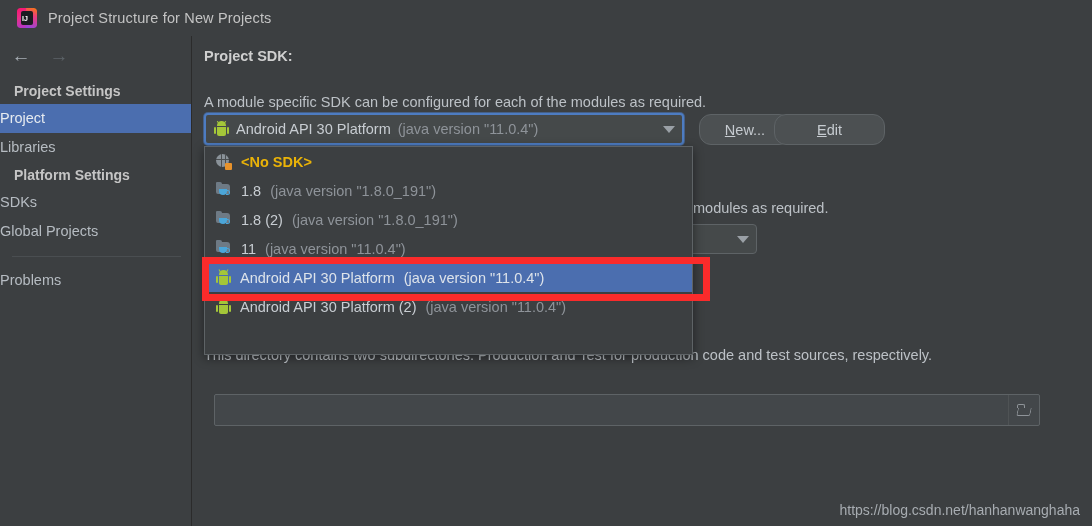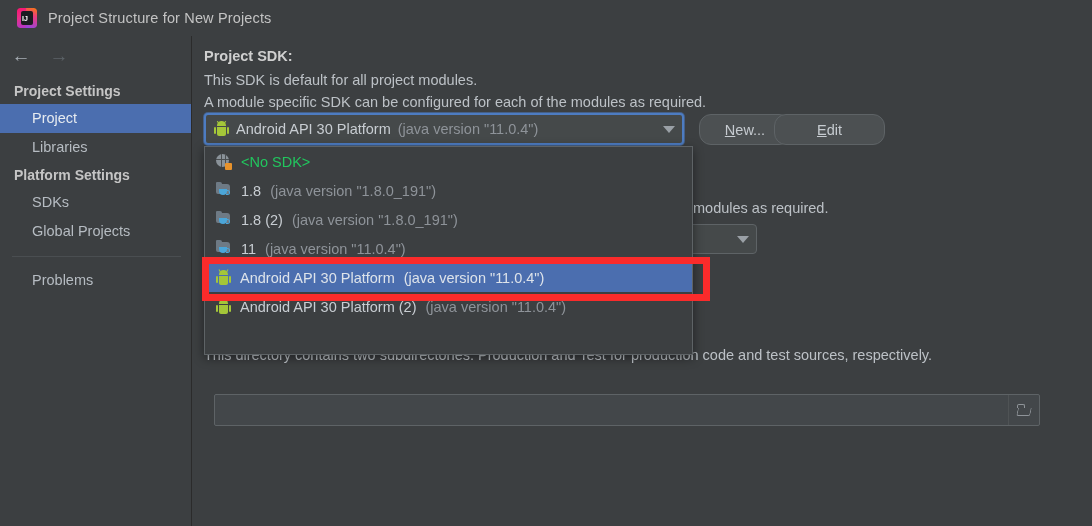--- a/index.html
+++ b/index.html
@@ -114,21 +114,20 @@
     height: 26px;
     line-height: 26px;
     padding-left: 14px;
     font-size: 14px;
     font-weight: bold;
     color: #c5c5c5;
   }
   .side-item {
     height: 29px;
     line-height: 29px;
-    padding-left: 32px;
     font-size: 14.5px;
     color: #b6bcc2;
   }
   .side-item.selected {
     background: #4b6eaf;
     color: #e6ebf0;
   }
   .side-sep {
     margin: 10px 10px 0 12px;
     height: 1px;
@@ -343,21 +342,21 @@
     gap: 9px;
     font-size: 14.5px;
     white-space: nowrap;
     box-sizing: border-box;
   }
   .popup-row.selected { background: #4b6eaf; }
   .popup-row .rowmain { color: #c8cdd2; }
   .popup-row .rowdim { color: #8e9399; }
   .popup-row.selected .rowmain,
   .popup-row.selected .rowdim { color: #dde3ea; }
-  .popup-row .rowred { color: #22c55e; }
+  .popup-row .rowred { color: #eab308; font-weight: bold; }
 
   
   .annot {
     position: absolute;
     box-sizing: border-box;
     border: 7px solid #fa2b2b;
     z-index: 60;
     pointer-events: none;
   }
 
@@ -453,21 +452,20 @@
       <div class="side-item">Global Projects</div>
 
       <div class="side-sep"></div>
       <div class="side-item after-sep">Problems</div>
     </div>
   </div>
 
   <div class="main">
 
     <div class="lbl-bold" style="left:11px; top:12px;text-align:center;">Project SDK:</div>
-    <div class="lbl" style="left:11px; top:36px;">This SDK is default for all project modules.</div>
     <div class="lbl" style="left:11px; top:58px;">A module specific SDK can be configured for each of the modules as required.</div>
 
     <div class="combo focused" style="left:11px; top:77px; width:480px; height:32px;">
       <div class="combo-text">
         <span class="android">
           <span class="ant-l"></span>
             <span class="ant-r"></span>
           <span class="head"></span>
             <span class="body"></span>
           <span class="arm-l"></span>
@@ -577,14 +575,15 @@
         </span>
         <span class="rowmain">Android API 30 Platform (2)</span>
         <span class="rowdim">(java version "11.0.4")</span>
       </div>
     </div>
 
     <div class="annot" style="left:9px; top:221px; width:508px; height:44px;"></div>
 
   </div>
 
+  <div class="watermark">https://blog.csdn.net/hanhanwanghaha</div>
 
 </div>
 
 </body></html>

